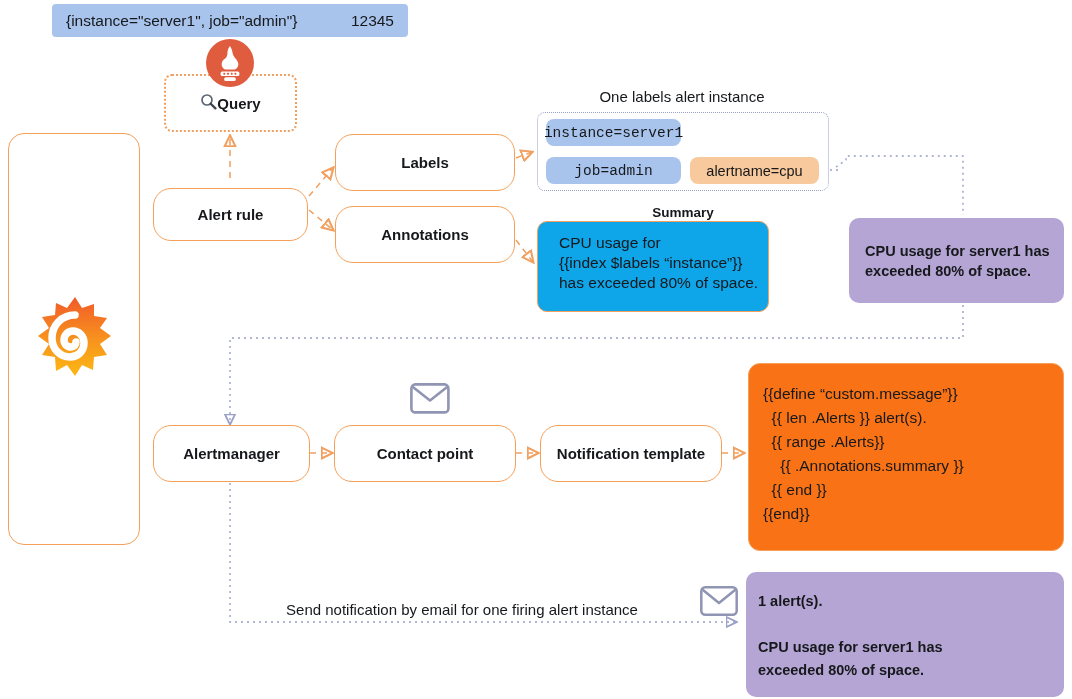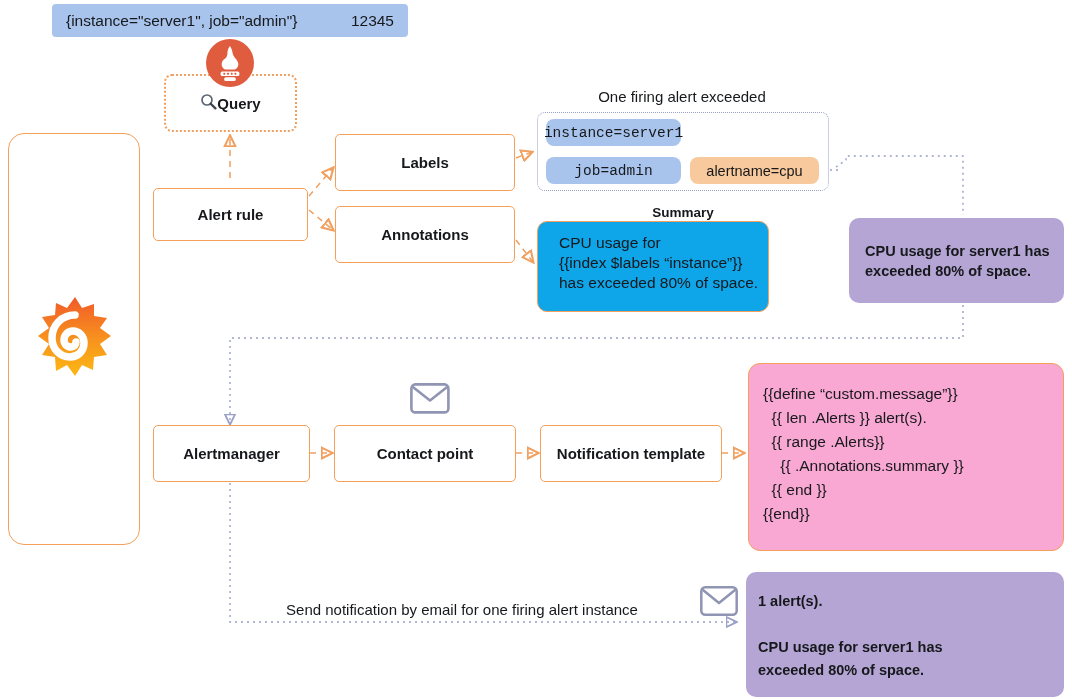--- a/index.html
+++ b/index.html
@@ -29,21 +29,21 @@
     align-items: center;
     justify-content: space-between;
     padding: 0 14px;
     font-size: 15.5px;
     color: #16181b;
   }
 
   
   .node {
     border: 1.6px solid #f5a05a;
-    border-radius: 5px;
+    border-radius: 18px;
     background: #ffffff;
     display: flex;
     align-items: center;
     justify-content: center;
     font-weight: bold;
     font-size: 15px;
     color: #16181b;
     text-align: center;
   }
 
@@ -109,21 +109,21 @@
     background: #b4a5d4; border-radius: 10px;
     display: flex; align-items: center;
     padding: 0 16px;
     font-weight: bold; font-size: 14.5px; line-height: 20px; color: #16181b;
     white-space: pre;
   }
 
   
   .template-box {
     left: 748px; top: 363px; width: 316px; height: 188px;
-    border: 1.6px solid #f5a05a; border-radius: 12px; background: #f9a8d4;
+    border: 1.6px solid #f5a05a; border-radius: 12px; background: #f97316;
     padding: 18px 0 0 14px;
     font-size: 15.5px; line-height: 24px; color: #16181b;
     white-space: pre;
   }
 
   
   .final-note {
     left: 746px; top: 572px; width: 318px; height: 125px;
     background: #b4a5d4; border-radius: 10px;
     padding: 18px 0 0 12px;
@@ -239,21 +239,21 @@
   </div>
 
   <div class="abs node" style="left:334px; top:425px; width:182px; height:57px;">
     <span>Contact point</span>
   </div>
 
   <div class="abs node" style="left:540px; top:425px; width:182px; height:57px;">
     <span>Notification template</span>
   </div>
 
-  <div class="abs instance-caption">One firing alert exceeded</div>
+  <div class="abs instance-caption">One labels alert instance</div>
   <div class="abs instance-box"></div>
   <div class="abs chip chip-blue" style="left:546px; top:119px; width:135px; height:27px;">
     <span>instance=server1</span>
   </div>
   <div class="abs chip chip-blue" style="left:546px; top:157px; width:135px; height:27px;">
     <span>job=admin</span>
   </div>
   <div class="abs chip chip-orange" style="left:690px; top:157px; width:129px; height:27px;">
     <span>alertname=cpu</span>
   </div>

